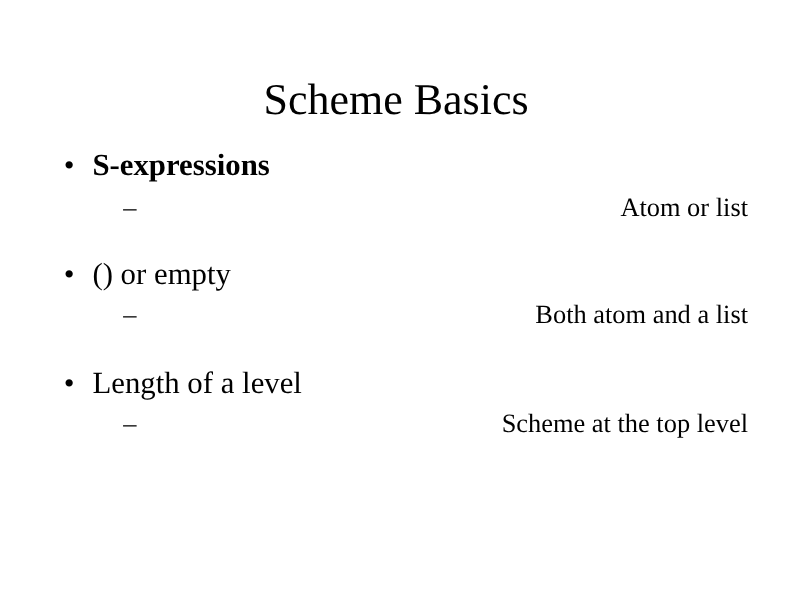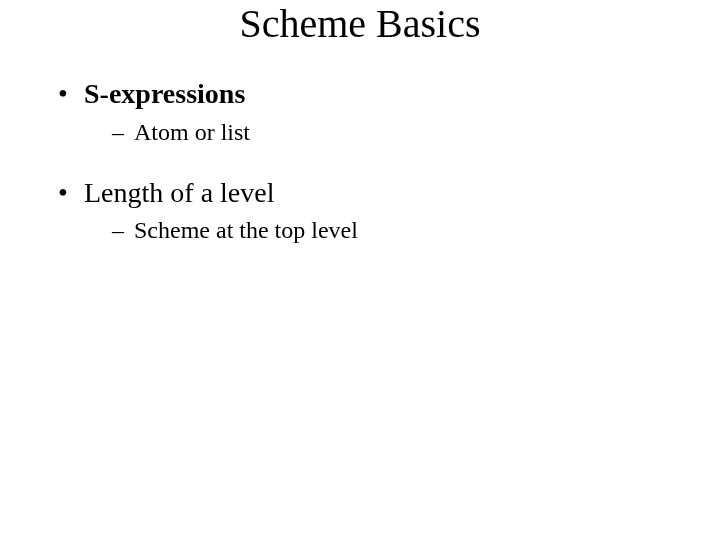--- a/index.html
+++ b/index.html
@@ -14,52 +14,55 @@
   .slide {
     width: 720px;
     height: 540px;
     position: relative;
     box-sizing: border-box;
   }
   .title {
     text-align: center;
     font-size: 40px;
     font-weight: normal;
+    padding-top: 28px;
     padding-bottom: 20px;
+    margin-top: 39px;
   }
   .content {
     padding-left: 58px;
     padding-right: 40px;
   }
   ul.level1 {
     list-style: none;
     padding: 0;
     margin: 0;
   }
   ul.level1 > li {
     font-size: 28px;
     margin-top: 28px;
     position: relative;
     padding-left: 26px;
     line-height: 1.2;
   }
   ul.level1 > li:first-child {
-    margin-top: 10px;
+    margin-top: 0;
   }
   ul.level1 > li::before {
     content: "•";
     position: absolute;
     left: 0;
     top: 0;
     font-size: 28px;
   }
   ul.level2 {
     list-style: none;
     padding: 0;
     margin: 6px 0 0 28px;
+    text-align: right;
   }
   ul.level2 > li {
     font-size: 24px;
     position: relative;
     padding-left: 22px;
     line-height: 1.3;
   }
   ul.level2 > li::before {
     content: "–";
     position: absolute;
@@ -77,20 +80,26 @@
   <div class="content">
     <ul class="level1">
 
       <li>
         <span class="bold">S-expressions</span>
         <ul class="level2">
           <li class="indent-extra">Atom or list</li>
         </ul>
       </li>
 
+      <li>
+        <span>() or empty</span>
+        <ul class="level2">
+          <li>Both atom and a list</li>
+        </ul>
+      </li>
 
       <li>
         <span>Length of a level</span>
         <ul class="level2">
           <li>Scheme at the top level</li>
         </ul>
       </li>
 
     </ul>
   </div>

